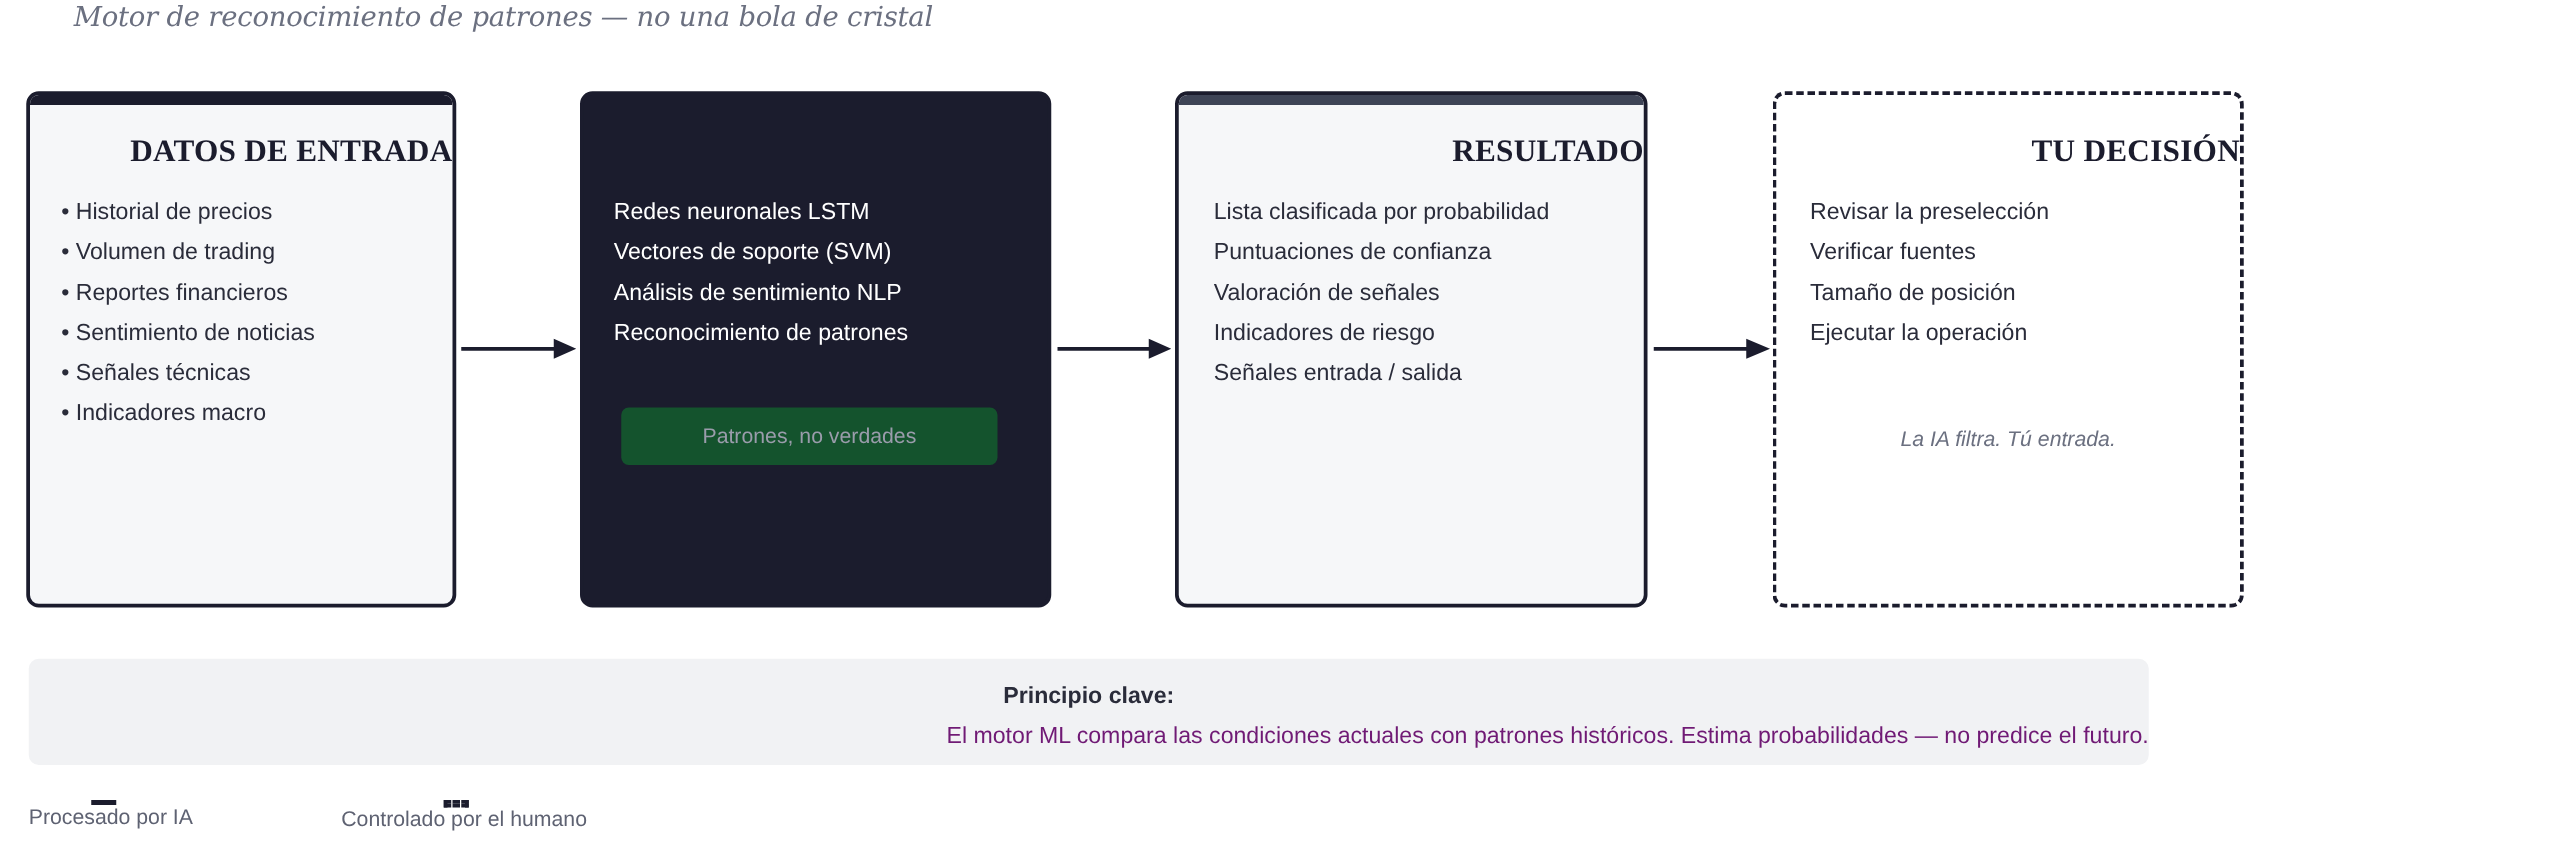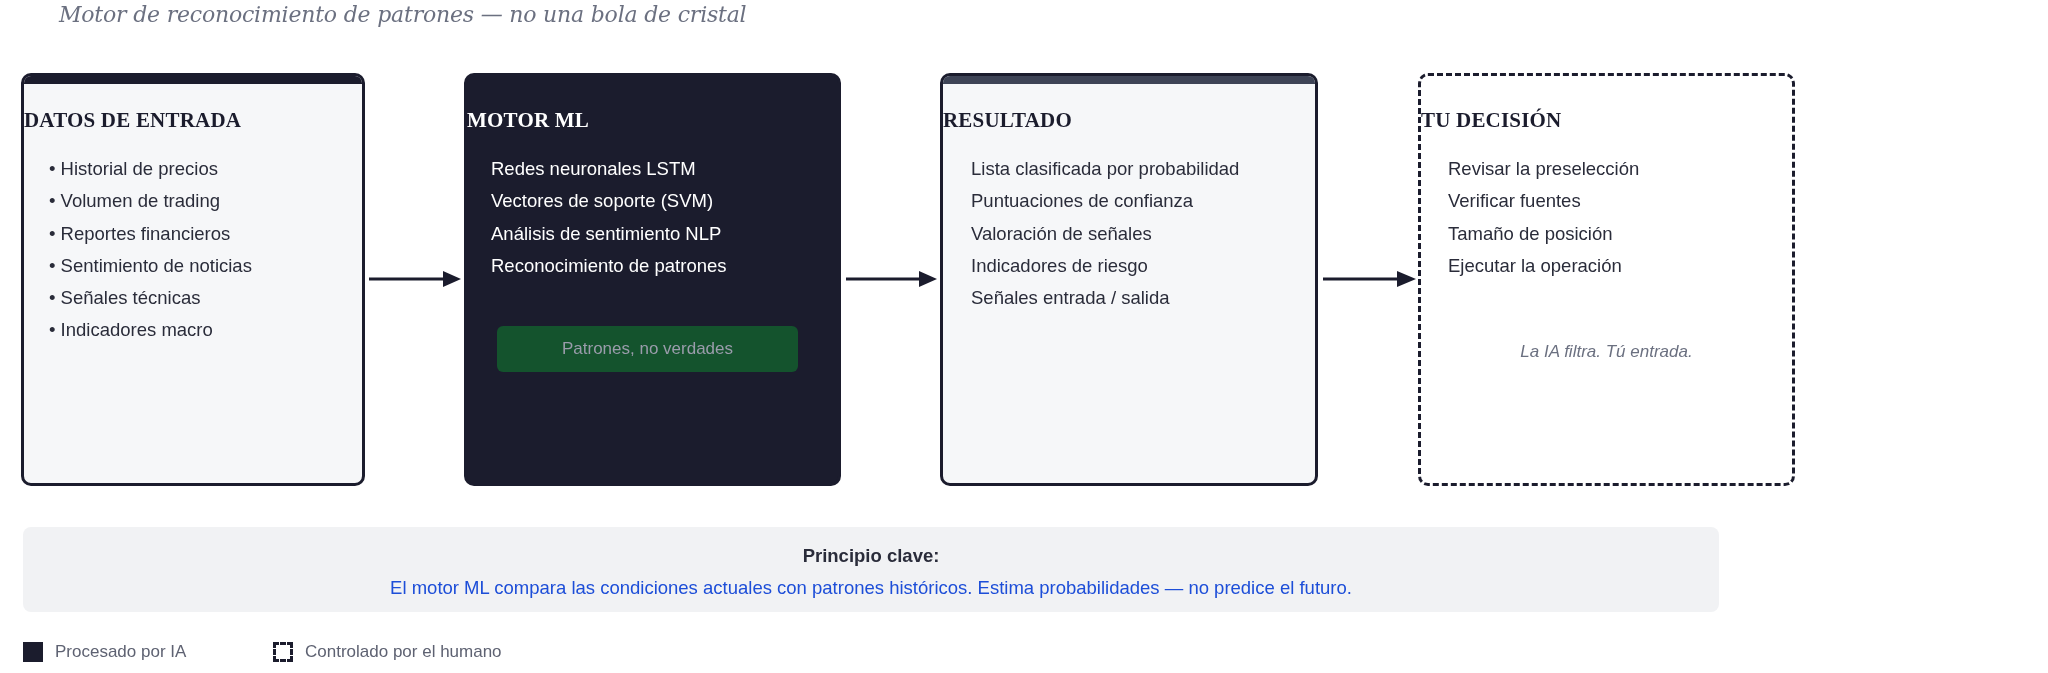--- a/index.html
+++ b/index.html
@@ -3,32 +3,32 @@
   <meta charset="utf-8">
   <style>
     html, body { margin:0; padding:0; background:#ffffff; }
     body { width:2048px; height:673px; position:relative; overflow:hidden; font-family:"Liberation Sans", sans-serif; }
     .subtitle { position:absolute; left:59px; top:2px; font-family:"DejaVu Serif", "Liberation Serif", serif; font-size:22px; color:#6b7080; letter-spacing:-0.2px; white-space:nowrap;font-style:italic; }
     .box { position:absolute; top:73px; height:413px; box-sizing:border-box; border-radius:10px; overflow:hidden; }
     .box.light { background:#f6f7f9; border:3px solid #1b1c2d; }
     .box.dark { background:#1b1c2d; border:3px solid #1b1c2d; }
     .box.dashed { background:#ffffff; border:3px dashed #1b1c2d; }
     .band { position:absolute; left:0; right:0; top:0; height:8px; }
-    .box-title { position:absolute; left:0; right:0; top:32px; text-align:left; font-family:"Liberation Serif", "DejaVu Serif", serif; font-weight:bold; font-size:21px; color:#1b1c2d; letter-spacing:0.2px; }
+    .box-title { position:absolute; left:0; right:0; top:32px; text-align:right; font-family:"Liberation Serif", "DejaVu Serif", serif; font-weight:bold; font-size:25px; color:#1b1c2d; letter-spacing:0.2px; }
     .box.dark .box-title { color:#ffffff; }
     .items { position:absolute; left:25px; top:77px; margin:0; padding:0; list-style:none; }
     .items li { font-size:18.5px; line-height:32.3px; color:#2a2c3a; white-space:nowrap; }
     .box.dark .items li { color:#ffffff; }
     .tag { position:absolute; left:30px; width:301px; top:250px; height:46px; border-radius:6px; background:#14532d; color:#9a9cab; font-size:17px; text-align:center; line-height:46px; }
     .note { position:absolute; left:0; right:0; top:266px; text-align:center; font-style:italic; font-size:17px; color:#6b7080; }
     .arrow { position:absolute; top:270px; height:18px; }
     .principle { position:absolute; left:23px; top:527px; width:1696px; height:85px; background:#f1f2f4; border-radius:8px; text-align:center; }
     .principle-title { position:absolute; left:0; right:0; top:18px; font-weight:bold; font-size:18.5px; color:#2a2c3a; }
-    .principle-text { position:absolute; left:0; right:0; top:50px; font-size:18.5px; color:#1d4ed8; }
-    .legend-item { position:absolute; top:640px; height:24px; display:flex; align-items:center; }
+    .principle-text { position:absolute; left:0; right:0; top:50px; font-size:18.5px; color:#701a75;text-align:right; }
+    .legend-item { position:absolute; top:640px; height:24px; display:flex; align-items:center;flex-direction:column; }
     .swatch { width:20px; height:20px; box-sizing:border-box; margin-right:12px; }
     .swatch.solid { background:#1b1c2d; }
     .swatch.dashed { border:3px dashed #1b1c2d; background:#fff; }
     .legend-label { font-size:17px; color:#5e6272; white-space:nowrap; }
   </style>
 </head>
 <body>
 
 <div class="subtitle">Motor de reconocimiento de patrones — no una bola de cristal</div>
 
@@ -44,21 +44,20 @@
     <li>• Indicadores macro</li>
   </ul>
 </div>
 
 <svg class="arrow" style="left:367px; width:97px;" viewBox="0 0 97 18">
   <line x1="2" y1="9" x2="78" y2="9" stroke="#1b1c2d" stroke-width="3"></line>
   <polygon points="76,1 94,9 76,17" fill="#1b1c2d"></polygon>
 </svg>
 
 <div class="box dark" style="left:464px; width:377px;">
-  <div class="box-title">MOTOR ML</div>
   <ul class="items" style="left:24px;">
     <li>Redes neuronales LSTM</li>
     <li>Vectores de soporte (SVM)</li>
     <li>Análisis de sentimiento NLP</li>
     <li>Reconocimiento de patrones</li>
   </ul>
   <div class="tag">Patrones, no verdades</div>
 </div>
 
 <svg class="arrow" style="left:844px; width:96px;" viewBox="0 0 96 18">

